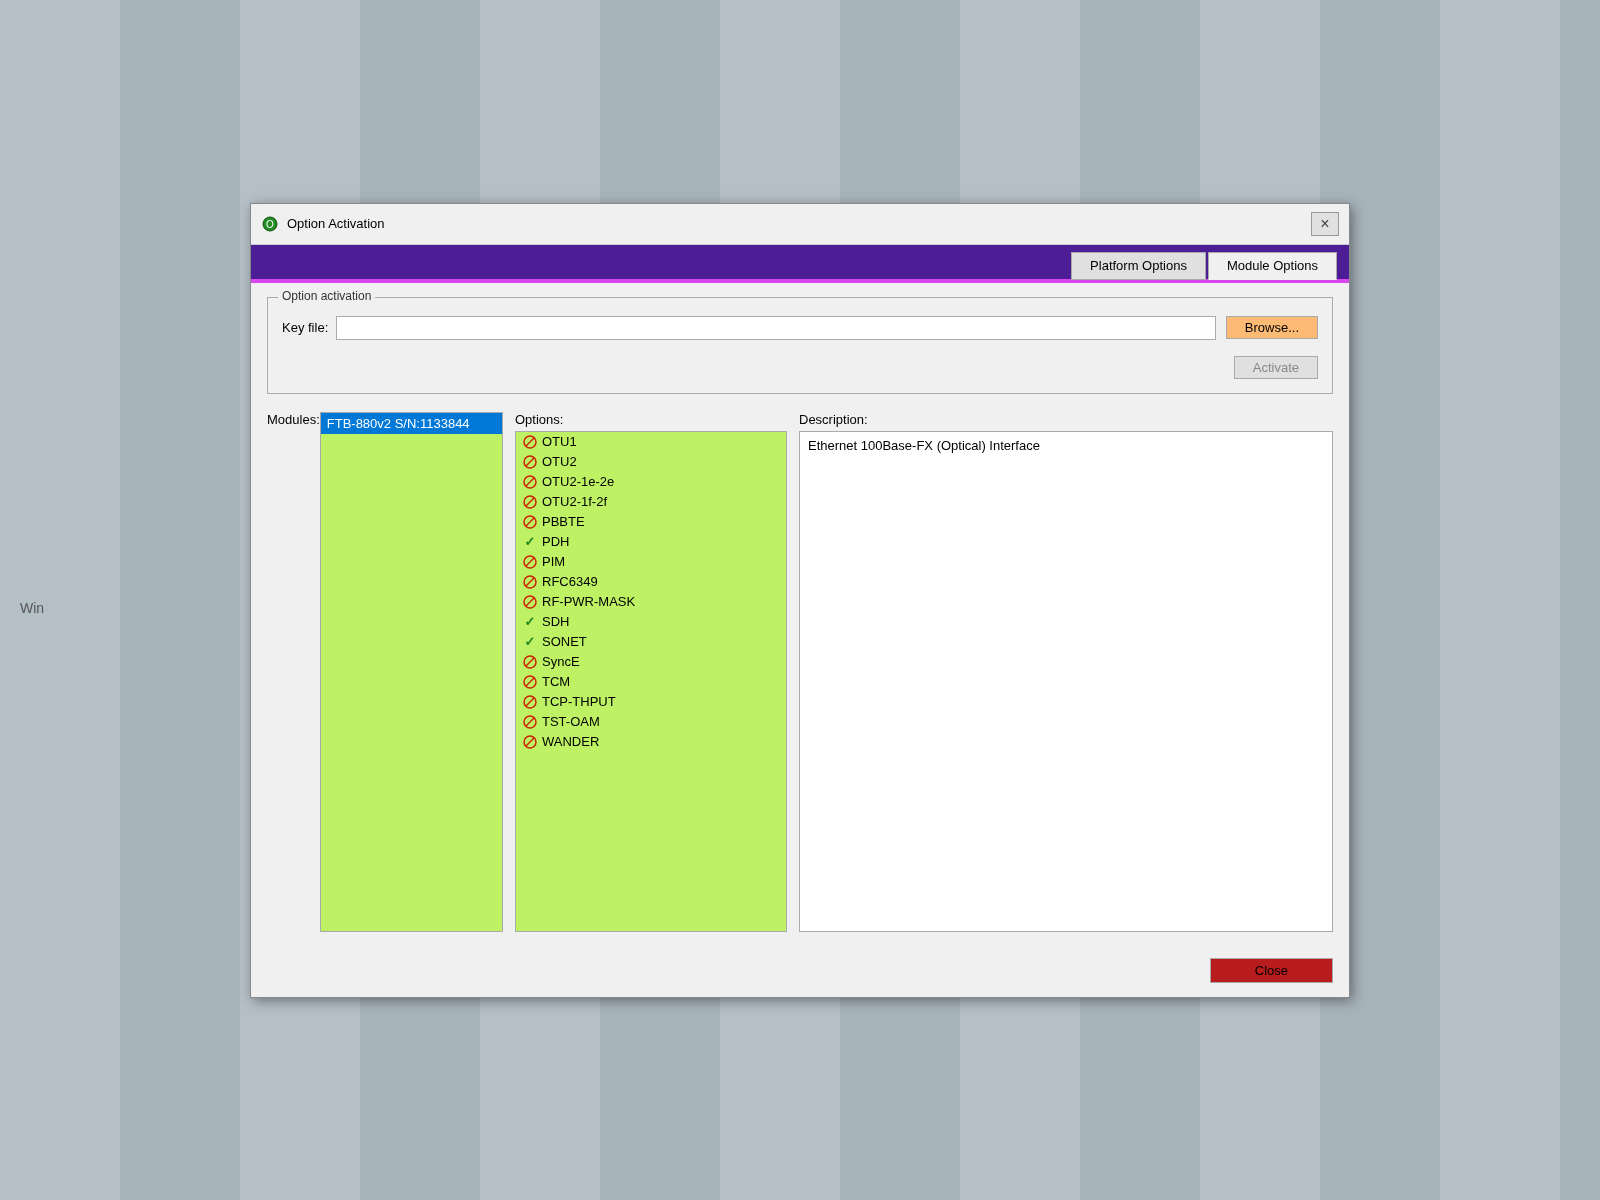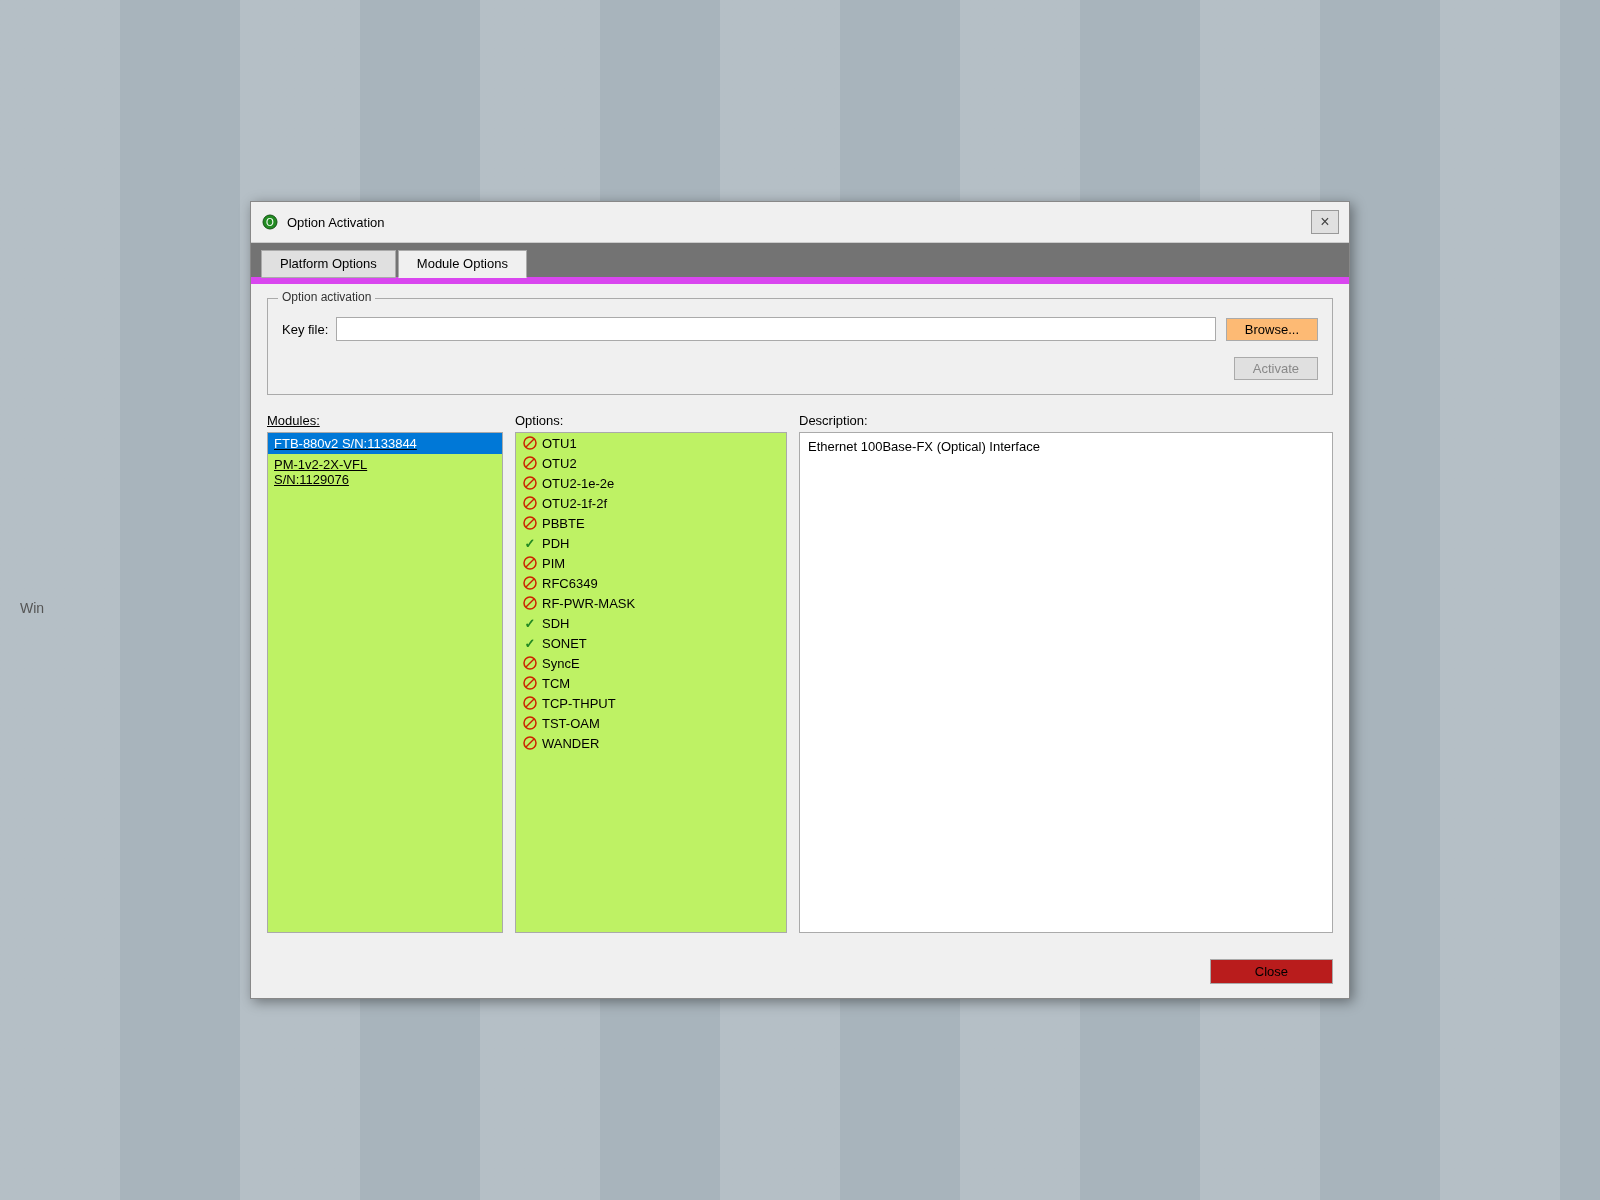--- a/index.html
+++ b/index.html
@@ -76,23 +76,24 @@
       align-items: center;
       justify-content: center;
       cursor: pointer;
       font-size: 16px;
       color: #444;
       border: 1px solid #999;
       background: #e0e0e0;
     }
     .tabs-row {
       display: flex;
-      background: #737373;
+      background: #4c1d95;
       padding: 6px 10px 0 10px;
-      border-bottom: 7px solid #d946ef;
+      border-bottom: 4px solid #d946ef;
+      justify-content: flex-end;
     }
     .tab {
       padding: 5px 18px 6px 18px;
       cursor: pointer;
       font-size: 13px;
       border: 1px solid #aaa;
       margin-right: 2px;
       background: #e0e0e0;
       position: relative;
       bottom: -1px;
@@ -163,22 +164,21 @@
       white-space: nowrap;
     }
     .columns-row {
       display: flex;
       gap: 12px;
       height: 520px;
     }
     .col-modules {
       width: 236px;
       display: flex;
-      flex-direction: column;
-      text-decoration: underline;
+      flex-direction: row;
     }
     .col-options {
       width: 272px;
       display: flex;
       flex-direction: column;
     }
     .col-description {
       flex: 1;
       display: flex;
       flex-direction: column;
@@ -286,22 +286,20 @@
         </div>
         <button class="activate-btn" disabled="">Activate</button>
       </div>
 
       <div class="columns-row">
 
         <div class="col-modules">
           <div class="col-label">Modules:</div>
           <div class="list-box">
             <div class="list-item selected">FTB-880v2 S/N:1133844</div>
-            <div class="list-item" style="white-space:pre-line">PM-1v2-2X-VFL
-S/N:1129076</div>
           </div>
         </div>
 
         <div class="col-options">
           <div class="col-label">Options:</div>
           <div class="list-box" id="options-list">
           <div class="option-item">
                 <span class="option-icon">
                   <svg width="14" height="14" viewBox="0 0 14 14">
                     <circle cx="7" cy="7" r="6" fill="none" stroke="#cc2200" stroke-width="1.5"></circle>

